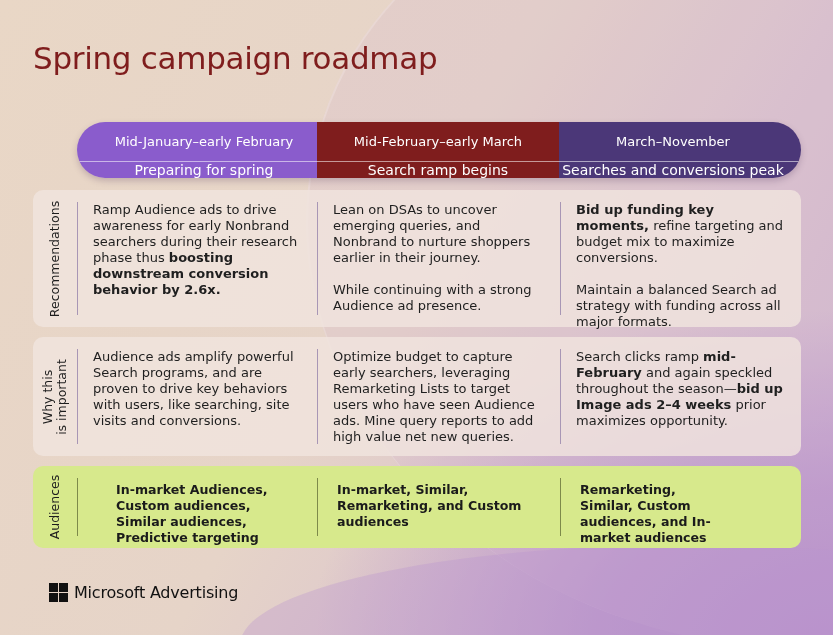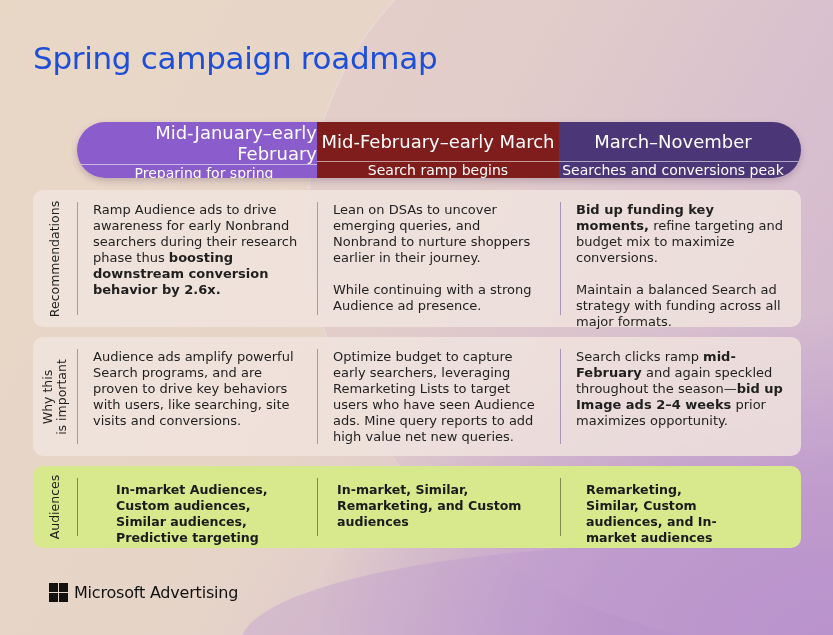--- a/index.html
+++ b/index.html
@@ -22,31 +22,31 @@
     background: rgba(210,180,210,0.18);
     transform: rotate(18deg);
   }
   .swoosh2 {
     position: absolute; left: 240px; top: 545px; width: 900px; height: 200px;
     border-radius: 50%;
     background: rgba(185,150,205,0.35);
   }
   .title {
     position: absolute; left: 33px; top: 40px;
-    font-size: 31px; color: #1d4ed8; font-weight: 500; letter-spacing: -0.3px;
+    font-size: 31px; color: #7f1d1d; font-weight: 500; letter-spacing: -0.3px;
   }
   .timeline {
     position: absolute; left: 77px; top: 122px; width: 724px; height: 56px;
     display: flex; border-radius: 28px; overflow: hidden;
     box-shadow: 0 3px 6px rgba(80,50,90,0.25);
   }
   .phase { flex: 1; display: flex; flex-direction: column; color: #fff; }
   .phase .p-title {
     height: 46px; display: flex; align-items: center; justify-content: center;
-    font-size: 18px; border-bottom: 1px solid rgba(255,255,255,0.55); text-align: right;
+    font-size: 13px; border-bottom: 1px solid rgba(255,255,255,0.55); text-align: right;
   }
   .phase .p-sub {
     flex: 1; display: flex; align-items: center; justify-content: center;
     font-size: 14px;
   }
   .phase-1 { background: #8a5ccc; width: 240px; flex: none; }
   .phase-2 { background: #7f1d1d; width: 242px; flex: none; }
   .phase-3 { background: #4b3778; flex: 1; }
   .phase-1 .p-title, .phase-1 .p-sub { padding-left: 14px; }
   .phase-3 .p-title, .phase-3 .p-sub { padding-right: 14px; }
@@ -153,21 +153,21 @@
 <div class="row green" style="top:466px;height:82px;">
   <div class="row-label">
     <span>Audiences</span>
   </div>
   <div class="cell c1" style="padding-left:39px;padding-top:16px;">
     <p>In-market Audiences, Custom audiences, Similar audiences, Predictive targeting</p>
   </div>
   <div class="cell c2" style="padding-left:20px;padding-top:16px;">
     <p>In-market, Similar, Remarketing, and Custom audiences</p>
   </div>
-  <div class="cell c3" style="padding-left:26px;padding-top:16px;">
+  <div class="cell c3" style="padding-left:20px;padding-top:16px;">
     <p style="max-width:150px;">Remarketing, Similar, Custom audiences, and In-market audiences</p>
   </div>
 </div>
 
 <div class="logo">
   <div class="ms-grid">
       <i></i>
       <i></i>
       <i></i>
       <i></i>

